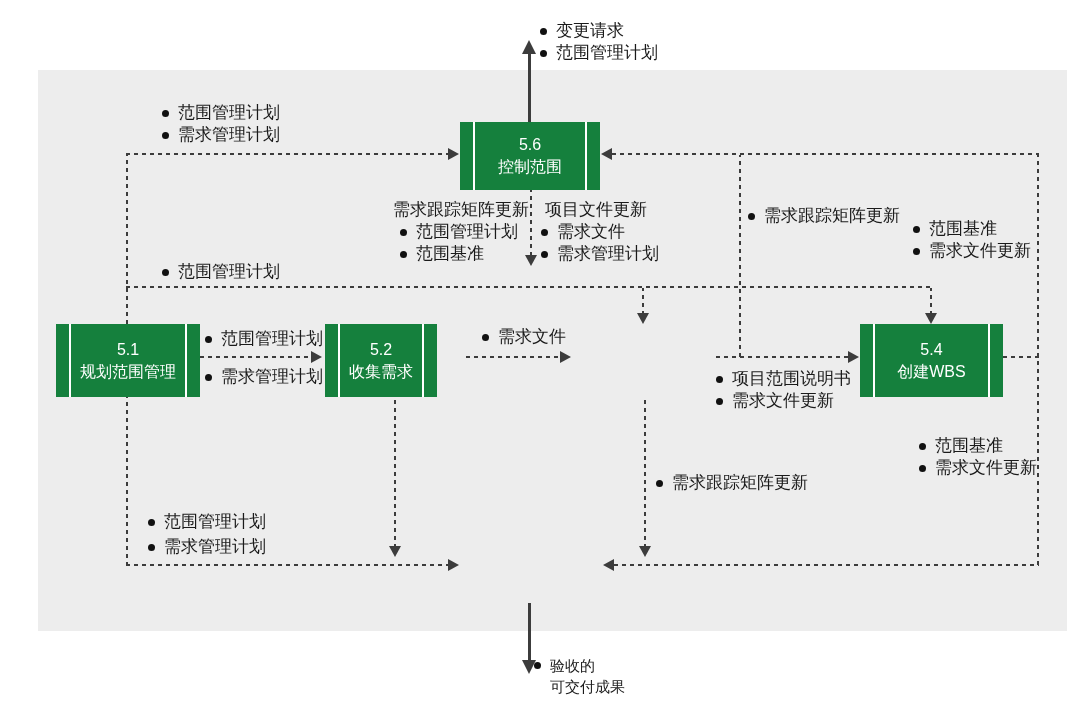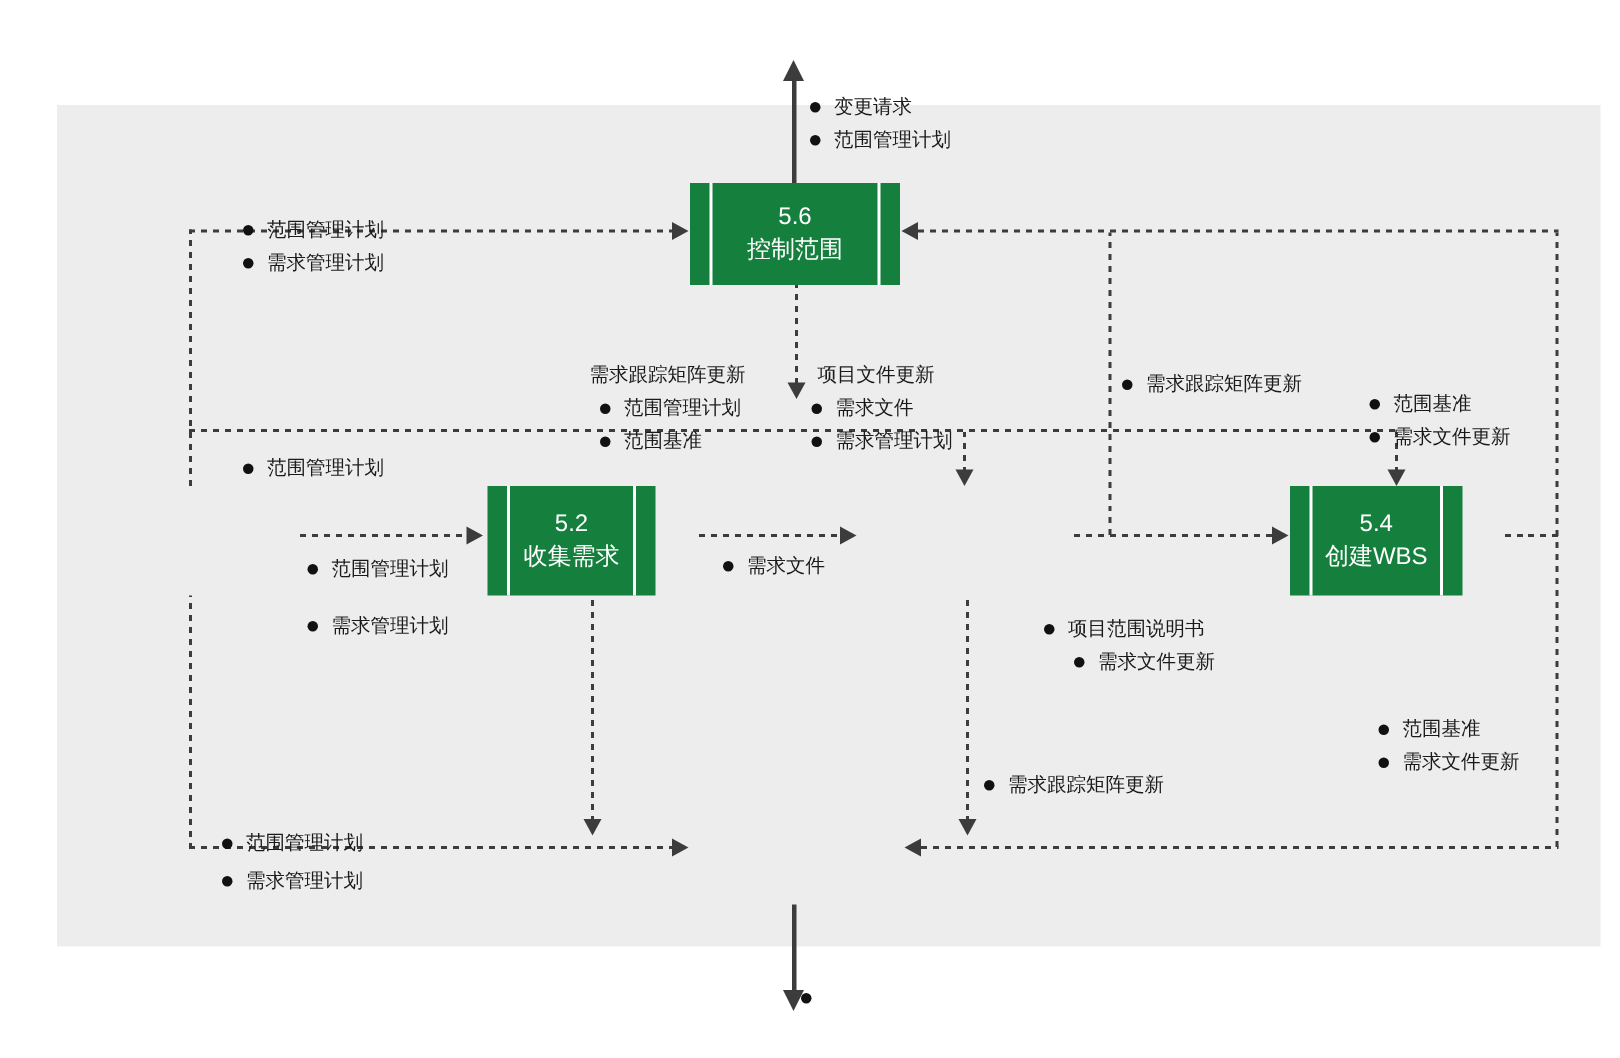--- a/index.html
+++ b/index.html
@@ -18,21 +18,21 @@
   .hdash{position:absolute;height:2px;background:repeating-linear-gradient(90deg,#3c3c3c 0 4px,transparent 4px 8px);}
   .vdash{position:absolute;width:2px;background:repeating-linear-gradient(0deg,#3c3c3c 0 4px,transparent 4px 8px);}
   .hsolid{position:absolute;width:3px;background:#3c3c3c;}
   
   .ar{position:absolute;width:0;height:0;}
   .ar.right{border-top:6px solid transparent;border-bottom:6px solid transparent;border-left:11px solid #3c3c3c;}
   .ar.left{border-top:6px solid transparent;border-bottom:6px solid transparent;border-right:11px solid #3c3c3c;}
   .ar.down{border-left:6px solid transparent;border-right:6px solid transparent;border-top:11px solid #3c3c3c;}
   .ar.up{border-left:7px solid transparent;border-right:7px solid transparent;border-bottom:14px solid #3c3c3c;}
   
-  .li{position:absolute;display:flex;align-items:center;font-size:13px;line-height:20px;white-space:nowrap;margin-top:40px;}
+  .li{position:absolute;display:flex;align-items:center;font-size:17px;line-height:20px;white-space:nowrap;}
   .li::before{content:"";flex:0 0 auto;width:7px;height:7px;border-radius:50%;background:#111;margin-right:9px;}
   .li.nodot::before{display:none;margin:0;}
   .li2{position:absolute;display:flex;font-size:15px;line-height:21px;white-space:nowrap;}
   .li2 .dot{flex:0 0 auto;width:7px;height:7px;border-radius:50%;background:#111;margin:7px 9px 0 0;}
 </style>
 </head>
 <body>
 
 <div id="canvas">
 
@@ -84,27 +84,33 @@
   <div class="ar up" style="left:522px;top:40px;"></div>
   <div class="hsolid" style="left:528px;top:603px;height:58px;"></div>
   <div class="ar down" style="left:522px;top:660px;border-left-width:7px;border-right-width:7px;border-top-width:14px;"></div>
 
   <div class="pbox" style="left:460px;top:122px;width:140px;height:68px;">
     <div class="ptxt">
         <div>5.6</div>
         <div>控制范围</div>
       </div>
   </div>
+  <div class="pbox" style="left:56px;top:324px;width:144px;height:73px;">
+    <div class="ptxt">
+        <div>5.1</div>
+        <div>规划范围管理</div>
+      </div>
+  </div>
   <div class="pbox" style="left:325px;top:324px;width:112px;height:73px;">
     <div class="ptxt">
         <div>5.2</div>
         <div>收集需求</div>
       </div>
   </div>
-  <div class="pbox" style="left:860px;top:324px;width:115px;height:73px;">
+  <div class="pbox" style="left:860px;top:324px;width:143px;height:73px;">
     <div class="ptxt">
         <div>5.4</div>
         <div>创建WBS</div>
       </div>
   </div>
 
   <div class="li" style="left:540px;top:21px;">变更请求</div>
   <div class="li" style="left:540px;top:43px;">范围管理计划</div>
 
   <div class="li" style="left:162px;top:103px;">范围管理计划</div>
@@ -123,28 +129,32 @@
   <div class="li" style="left:748px;top:206px;">需求跟踪矩阵更新</div>
 
   <div class="li" style="left:913px;top:219px;">范围基准</div>
   <div class="li" style="left:913px;top:241px;">需求文件更新</div>
 
   <div class="li" style="left:205px;top:329px;">范围管理计划</div>
   <div class="li" style="left:205px;top:367px;">需求管理计划</div>
 
   <div class="li" style="left:482px;top:327px;">需求文件</div>
 
-  <div class="li" style="left:696px;top:369px;">项目范围说明书</div>
+  <div class="li" style="left:716px;top:369px;">项目范围说明书</div>
   <div class="li" style="left:716px;top:391px;">需求文件更新</div>
 
   <div class="li" style="left:919px;top:436px;">范围基准</div>
   <div class="li" style="left:919px;top:458px;">需求文件更新</div>
 
   <div class="li" style="left:656px;top:473px;">需求跟踪矩阵更新</div>
 
   <div class="li" style="left:148px;top:512px;">范围管理计划</div>
   <div class="li" style="left:148px;top:537px;">需求管理计划</div>
 
   <div class="li2" style="left:534px;top:655px;">
     <span class="dot"></span>
+    <span>
+      <span style="display:block;">验收的</span>
+      <span style="display:block;">可交付成果</span>
+    </span>
   </div>
 
 </div>
 
 </body></html>

